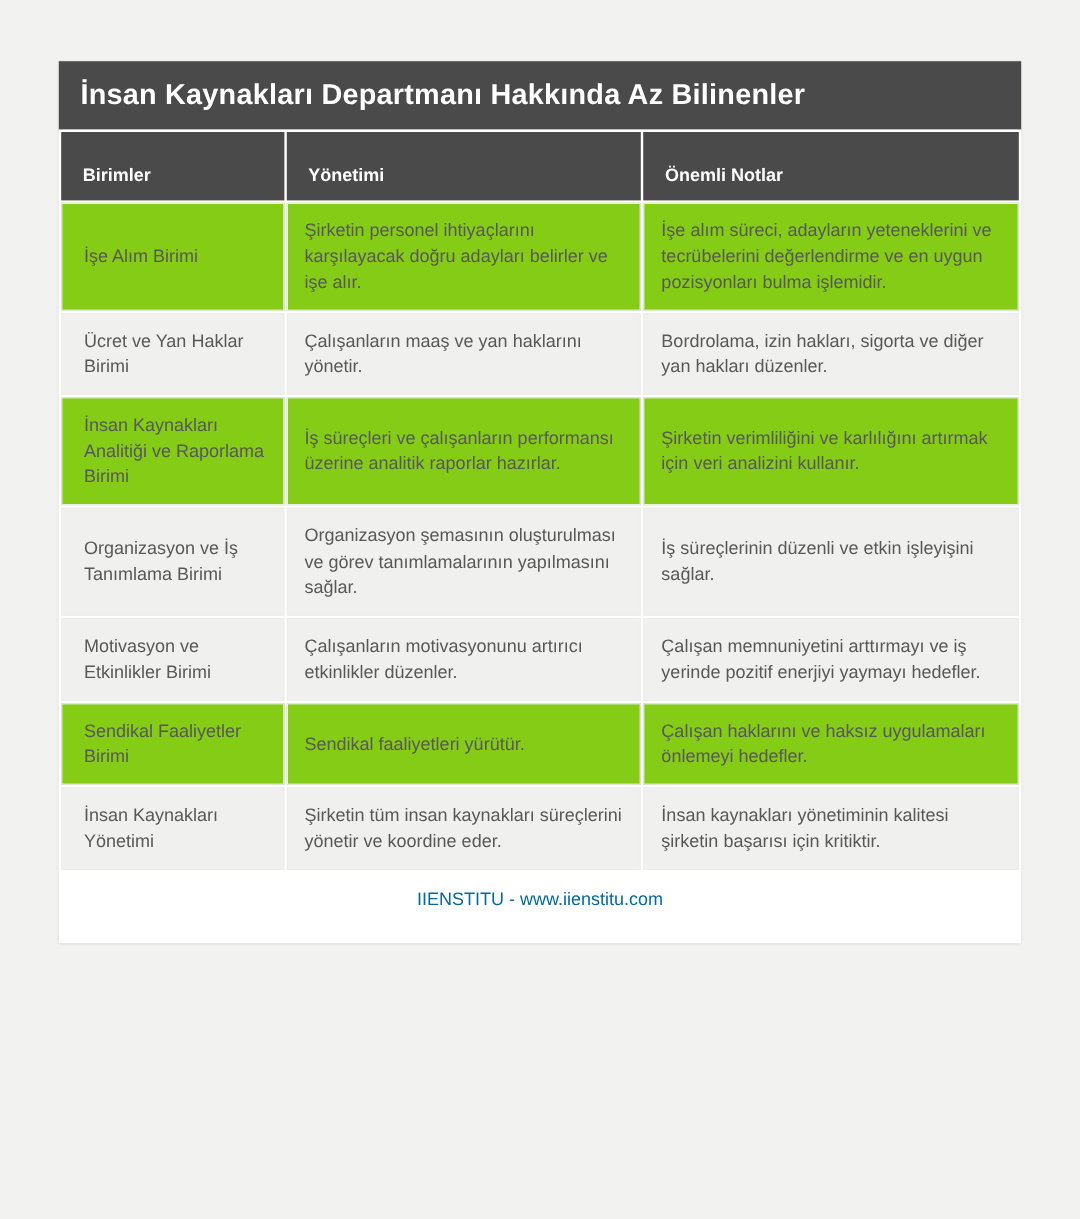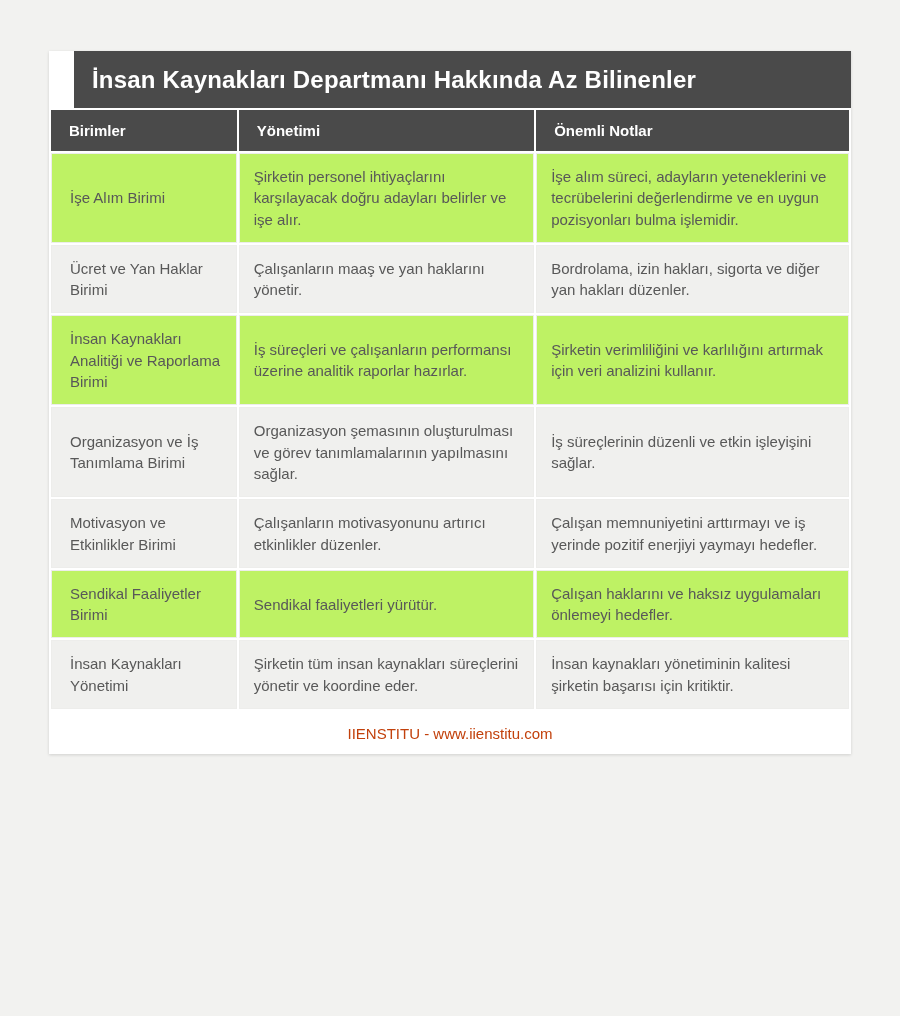--- a/index.html
+++ b/index.html
@@ -19,21 +19,20 @@
     background: #ffffff;
     box-shadow: 0 1px 3px rgba(0,0,0,0.14);
   }
   .title-bar {
     background: #4a4a4a;
     height: 57px;
     display: flex;
     align-items: center;
     padding: 0 18px;
     box-sizing: border-box;
-    margin-left: 25px;
   }
   .title-bar h1 {
     margin: 0;
     color: #ffffff;
     font-size: 24px;
     font-weight: 700;
     letter-spacing: 0.2px;
   }
   table.hr-table {
     width: 100%;
@@ -44,38 +43,38 @@
   }
   col.c1 { width: 23.4%; }
   col.c2 { width: 37.2%; }
   col.c3 { width: 39.4%; }
   th {
     background: #4a4a4a;
     color: #ffffff;
     text-align: left;
     font-size: 15px;
     font-weight: 700;
-    padding: 12px 14px 12px 18px;
+    padding: 28px 14px 12px 18px;
   }
   td {
     border: 1px solid #ededeb;
     color: #585858;
     font-size: 15px;
     line-height: 1.42;
     padding: 12px 14px;
     vertical-align: middle;
-    background: #bef264;
+    background: #84cc16;
   }
   td.unit { padding-left: 18px; }
   tr.alt td { background: #f0f0ee; }
   .footer {
     text-align: center;
-    color: #c2410c;
+    color: #0369a1;
     font-size: 15px;
-    padding: 14px 0 12px 0;
+    padding: 14px 0 28px 0;
   }
 </style>
 </head>
 <body>
 
 <div class="card">
   <div class="title-bar">
     <h1>İnsan Kaynakları Departmanı Hakkında Az Bilinenler</h1>
   </div>
 

